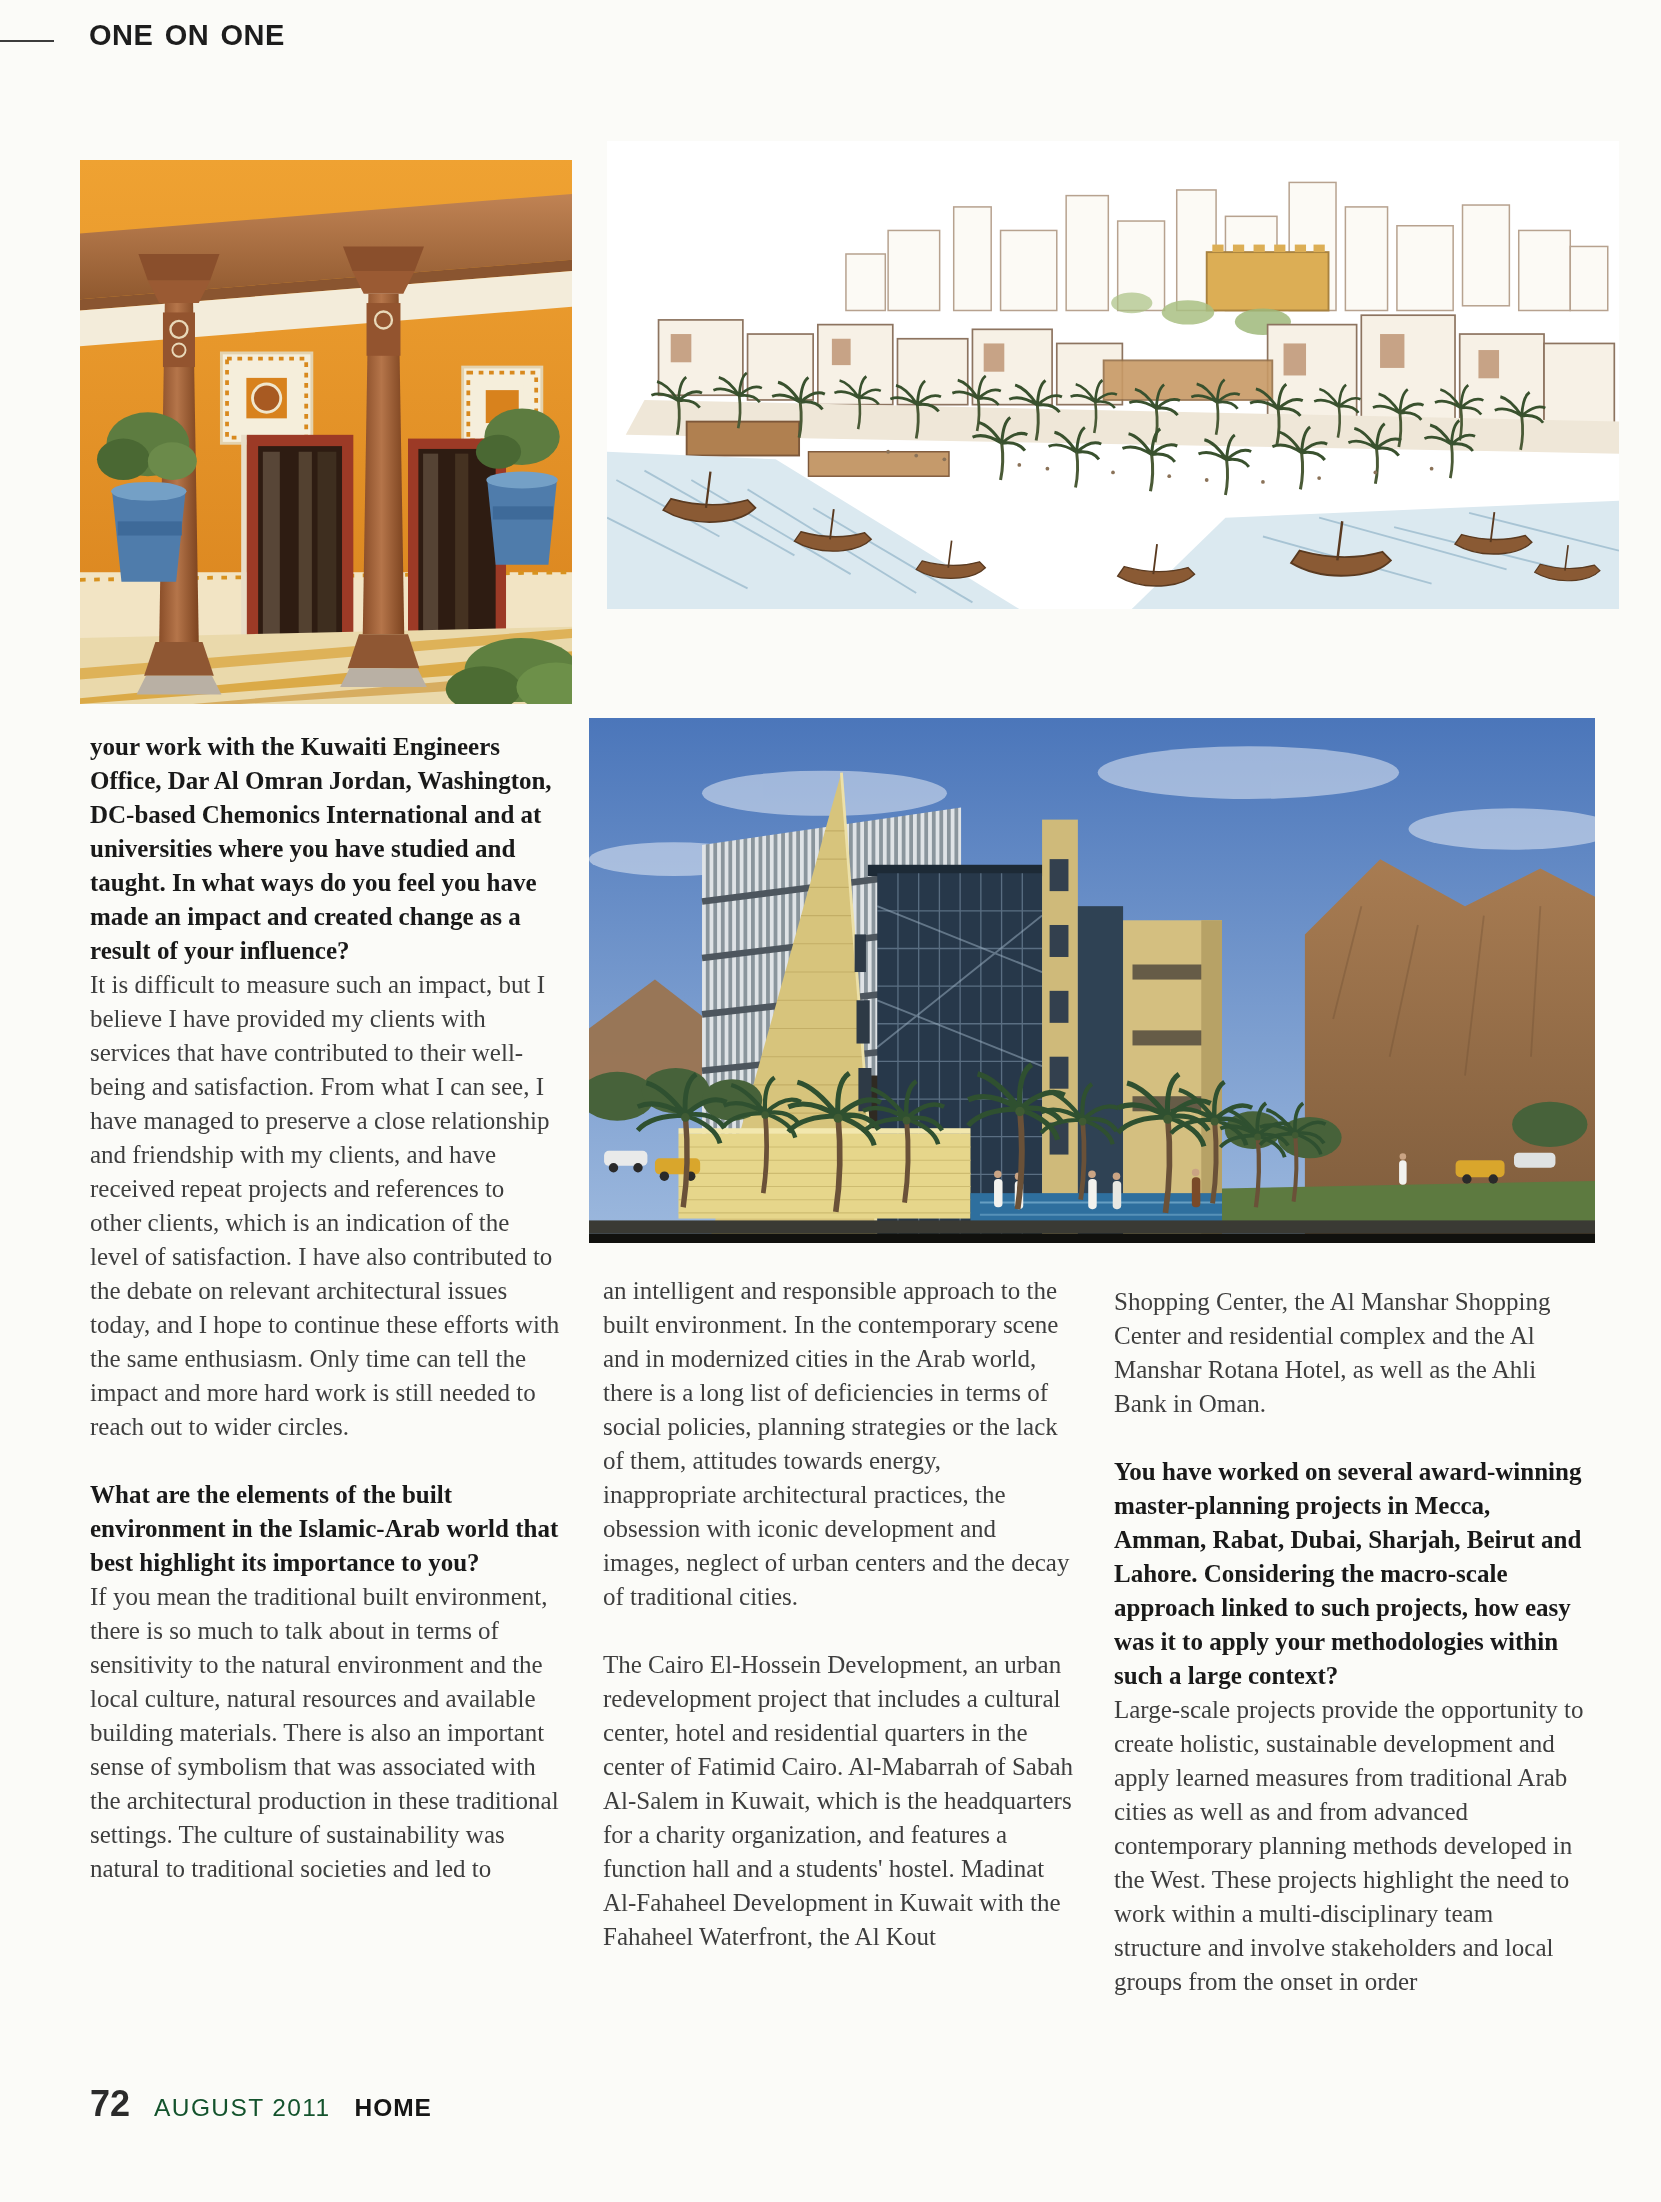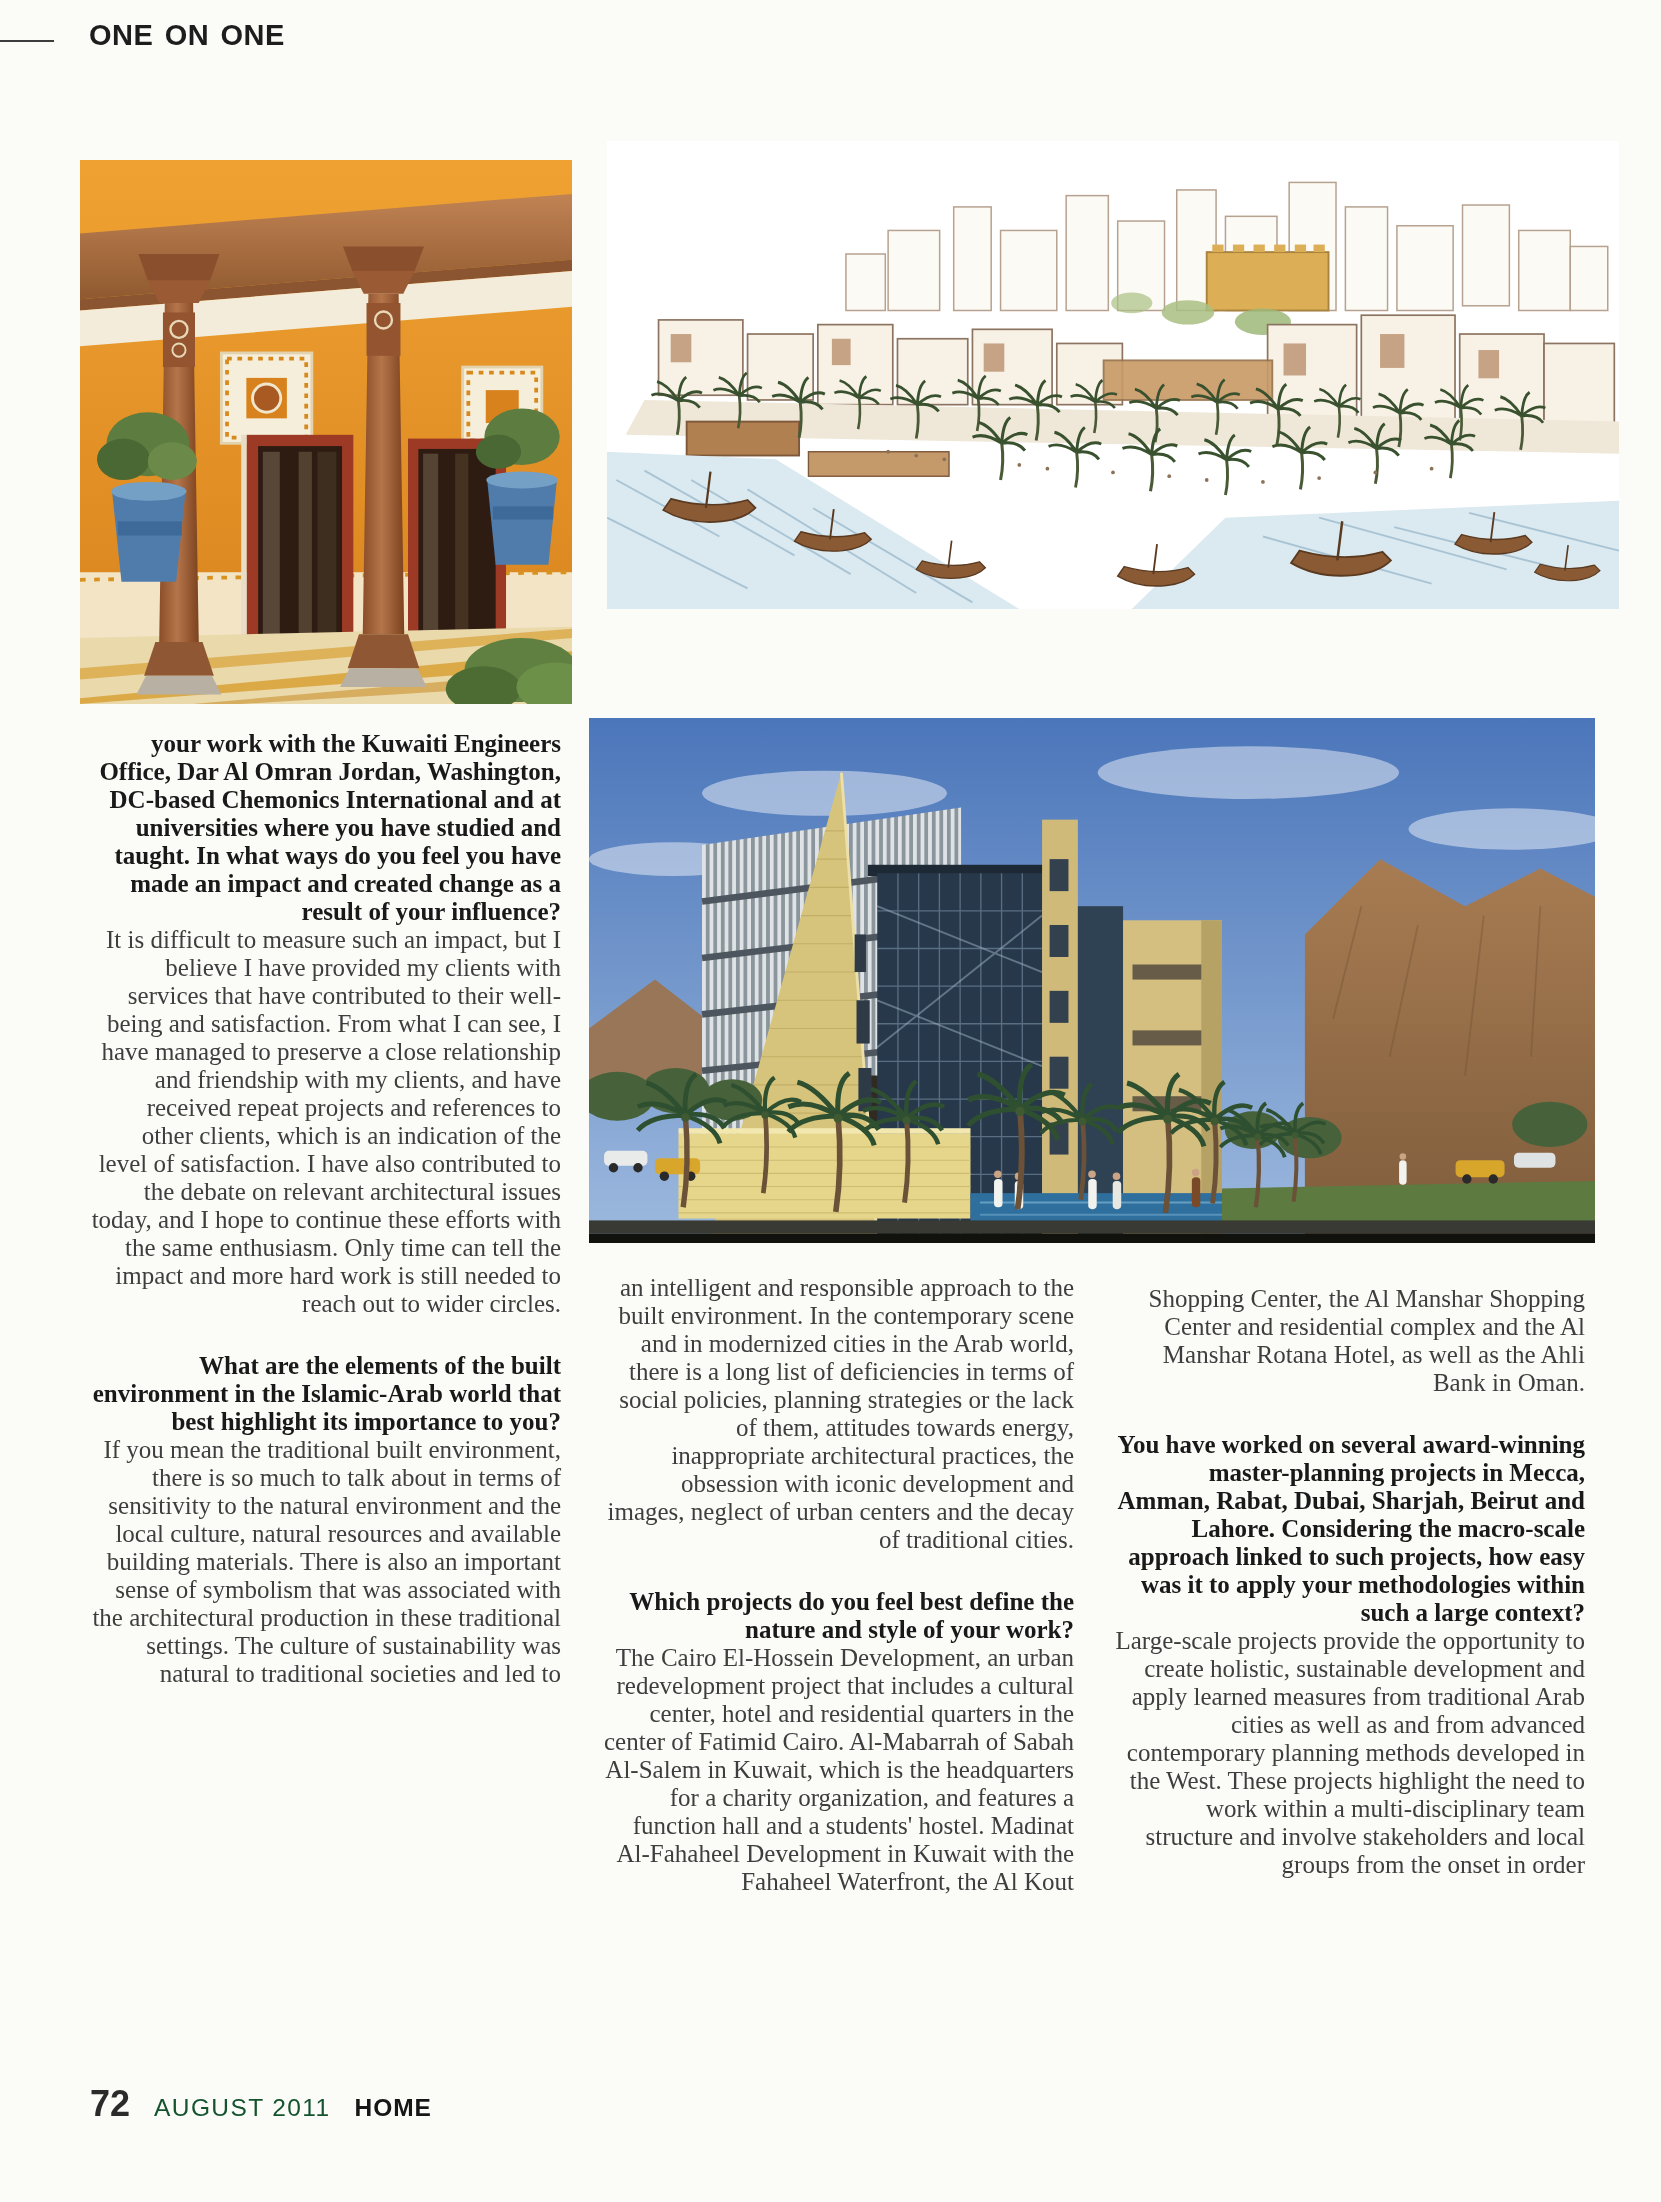--- a/index.html
+++ b/index.html
@@ -15,21 +15,21 @@
     font-family:"Liberation Sans",sans-serif;
     font-size:29px;font-weight:700;color:#1d1d1d;
     letter-spacing:0.5px;word-spacing:2.8px;
   }
   .img-box{position:absolute;}
   .photo{left:80px;top:160px;width:492px;height:544px;}
   .sketch{left:607px;top:141px;width:1012px;height:468px;}
   .render{left:589px;top:718px;width:1006px;height:525px;}
   .img-box svg{display:block;width:100%;height:100%;}
 
-  .col{position:absolute;width:471px;font-size:25px;line-height:28px;color:#3e3e3e;text-align:right;}
+  .col{position:absolute;width:471px;font-size:25px;line-height:34px;color:#3e3e3e;}
   .col p{margin:0 0 34px 0;}
   .col p.q{font-weight:bold;color:#191919;margin-bottom:0;}
   .col-left{left:90px;top:730px;}
   .col-mid{left:603px;top:1274px;}
   .col-right{left:1114px;top:1274px;margin-top:11px;}
 
   .footer{
     position:absolute;left:90px;top:2083px;
     display:flex;align-items:baseline;gap:24px;
     font-family:"Liberation Sans",sans-serif;
@@ -480,21 +480,20 @@
 
 <div class="col col-left">
   <p class="q">your work with the Kuwaiti Engineers Office, Dar Al Omran Jordan, Washington, DC-based Chemonics International and at universities where you have studied and taught. In what ways do you feel you have made an impact and created change as a result of your influence?</p>
   <p>It is difficult to measure such an impact, but I believe I have provided my clients with services that have contributed to their well-being and satisfaction. From what I can see, I have managed to preserve a close relationship and friendship with my clients, and have received repeat projects and references to other clients, which is an indication of the level of satisfaction. I have also contributed to the debate on relevant architectural issues today, and I hope to continue these efforts with the same enthusiasm. Only time can tell the impact and more hard work is still needed to reach out to wider circles.</p>
   <p class="q">What are the elements of the built environment in the Islamic-Arab world that best highlight its importance to you?</p>
   <p>If you mean the traditional built environment, there is so much to talk about in terms of sensitivity to the natural environment and the local culture, natural resources and available building materials. There is also an important sense of symbolism that was associated with the architectural production in these traditional settings. The culture of sustainability was natural to traditional societies and led to</p>
 </div>
 
 <div class="col col-mid">
   <p>an intelligent and responsible approach to the built environment. In the contemporary scene and in modernized cities in the Arab world, there is a long list of deficiencies in terms of social policies, planning strategies or the lack of them, attitudes towards energy, inappropriate architectural practices, the obsession with iconic development and images, neglect of urban centers and the decay of traditional cities.</p>
-  <p class="q">Which projects do you feel best define the nature and style of your work?</p>
   <p>The Cairo El-Hossein Development, an urban redevelopment project that includes a cultural center, hotel and residential quarters in the center of Fatimid Cairo. Al-Mabarrah of Sabah Al-Salem in Kuwait, which is the headquarters for a charity organization, and features a function hall and a students' hostel. Madinat Al-Fahaheel Development in Kuwait with the Fahaheel Waterfront, the Al Kout</p>
 </div>
 
 <div class="col col-right">
   <p>Shopping Center, the Al Manshar Shopping Center and residential complex and the Al Manshar Rotana Hotel, as well as the Ahli Bank in Oman.</p>
   <p class="q">You have worked on several award-winning master-planning projects in Mecca, Amman, Rabat, Dubai, Sharjah, Beirut and Lahore. Considering the macro-scale approach linked to such projects, how easy was it to apply your methodologies within such a large context?</p>
   <p>Large-scale projects provide the opportunity to create holistic, sustainable development and apply learned measures from traditional Arab cities as well as and from advanced contemporary planning methods developed in the West. These projects highlight the need to work within a multi-disciplinary team structure and involve stakeholders and local groups from the onset in order</p>
 </div>
 
 <div class="footer">

